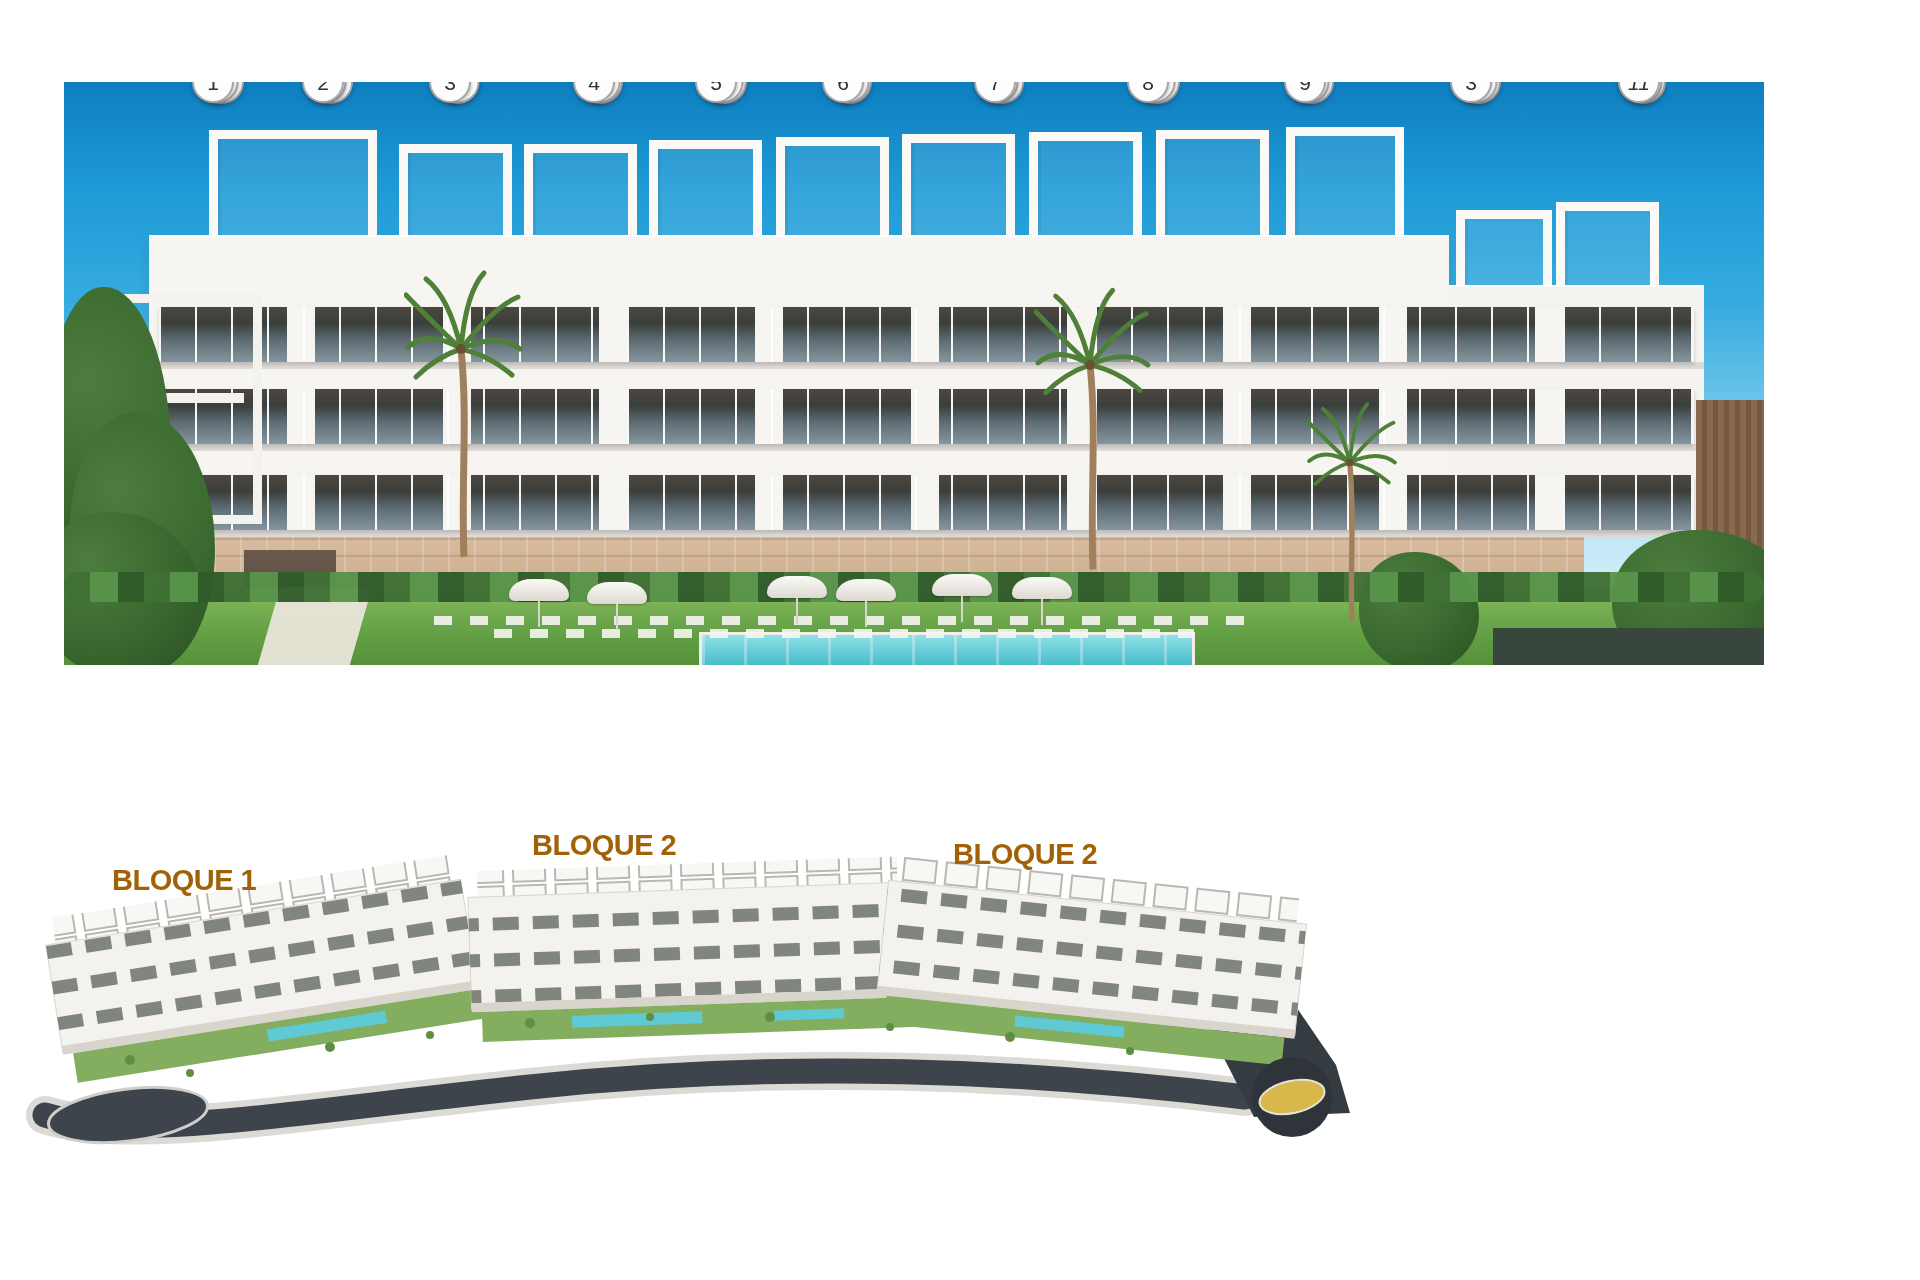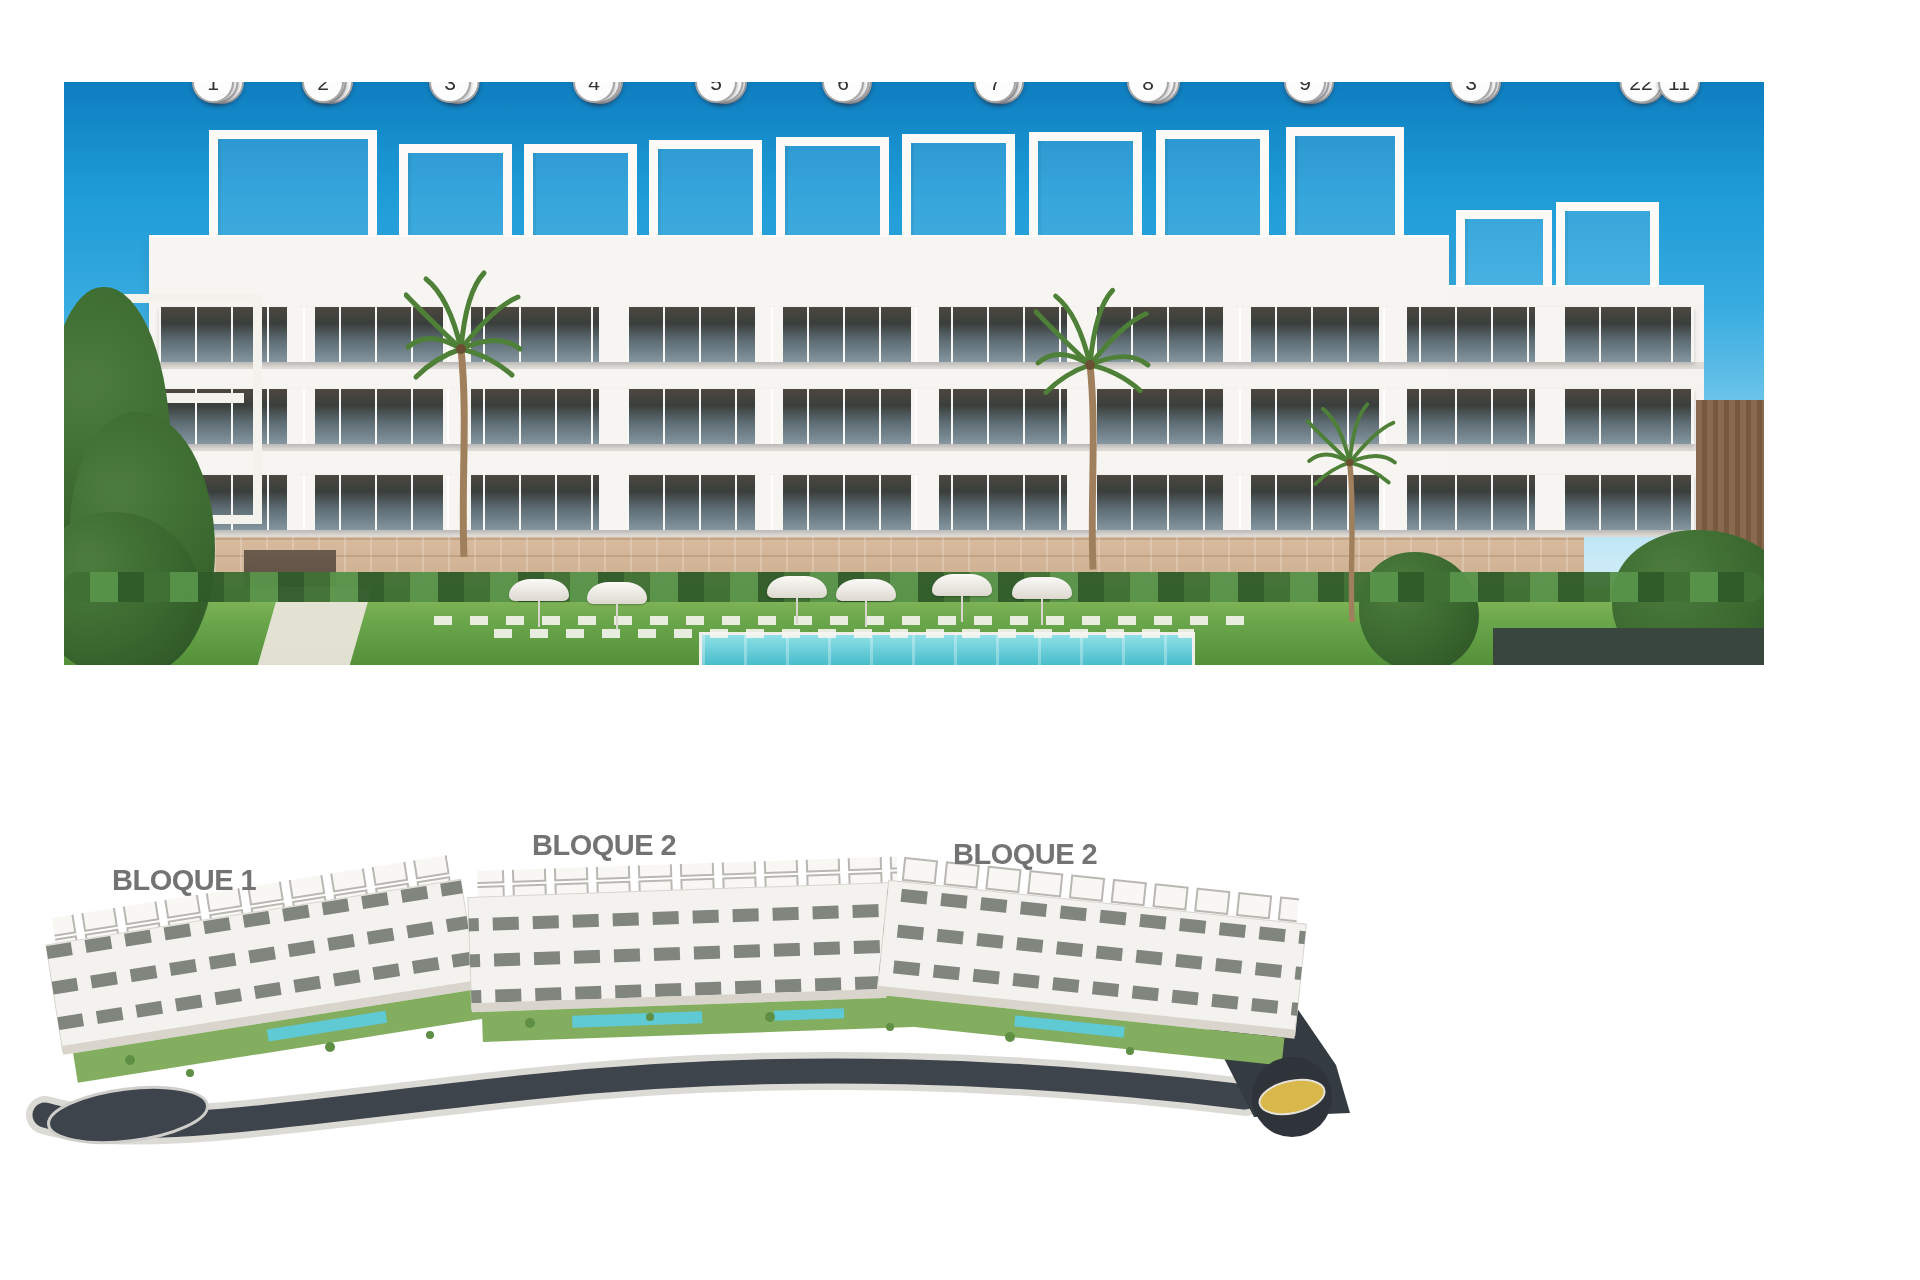--- a/index.html
+++ b/index.html
@@ -53,21 +53,21 @@
   .umb::after{content:"";position:absolute;left:29px;top:22px;width:2px;height:26px;background:#d8d5cf;}
   .palm{position:absolute;z-index:7;}
   
   #badges-layer{position:absolute;inset:0;z-index:9;}
   .badge{position:absolute;transform:translate(-50%,-50%);border-radius:50%;
     background:#fdfdfd;border:2px solid #a6a6a6;color:#323232;
     display:flex;align-items:center;justify-content:center;
     font-size:21px;line-height:1;box-shadow:0 2px 4px rgba(40,40,60,.35);cursor:pointer;}
   
   #siteplan{position:absolute;left:10px;top:825px;width:1350px;height:320px;}
-  .bloque-label{position:absolute;font-weight:bold;font-size:29px;letter-spacing:-0.5px;color:#737373;white-space:nowrap;z-index:12;}
+  .bloque-label{position:absolute;font-weight:bold;font-size:29px;letter-spacing:-0.5px;color:#a16207;white-space:nowrap;z-index:12;}
 </style>
 </head>
 <body>
 
 <div class="photo">
   <div class="sky"></div>
 
   <div class="facade-main"></div>
   <div class="facade-wing"></div>
   <div class="win-row" style="top:225px"></div>
@@ -123,21 +123,21 @@
       <div class="badge" style="left: 149px; height: 38px; width: 38px;">1</div>
       <div class="badge" style="left: 259px; height: 38px; width: 38px;">2</div>
       <div class="badge" style="left: 386px; height: 38px; width: 38px;">3</div>
       <div class="badge" style="left: 530px; height: 38px; width: 38px;">4</div>
       <div class="badge" style="left: 652px; height: 38px; width: 38px;">5</div>
       <div class="badge" style="left: 779px; height: 38px; width: 38px;">6</div>
       <div class="badge" style="left: 931px; height: 38px; width: 38px;">7</div>
       <div class="badge" style="left: 1084px; height: 38px; width: 38px;">8</div>
       <div class="badge" style="left: 1241px; height: 38px; width: 38px;">9</div>
       <div class="badge" style="left: 1407px; height: 38px; width: 38px;">3</div>
-      <div class="badge" style="left: 1615px; height: 38px; width: 38px;">11</div>
+      <div class="badge" style="left: 1575px; height: 38px; width: 38px; font-style: italic;">11</div>
     </div>
 <div class="cube" style="left: 145px; top: 48px; width: 150px; height: 107px;"></div>
     <div class="cube" style="left: 335px; top: 62px; width: 95px; height: 93px;"></div>
     <div class="cube" style="left: 460px; top: 62px; width: 95px; height: 93px;"></div>
     <div class="cube" style="left: 585px; top: 58px; width: 95px; height: 97px;"></div>
     <div class="cube" style="left: 712px; top: 55px; width: 95px; height: 100px;"></div>
     <div class="cube" style="left: 838px; top: 52px; width: 95px; height: 103px;"></div>
     <div class="cube" style="left: 965px; top: 50px; width: 95px; height: 105px;"></div>
     <div class="cube" style="left: 1092px; top: 48px; width: 95px; height: 107px;"></div>
     <div class="cube" style="left: 1222px; top: 45px; width: 100px; height: 110px;"></div>

